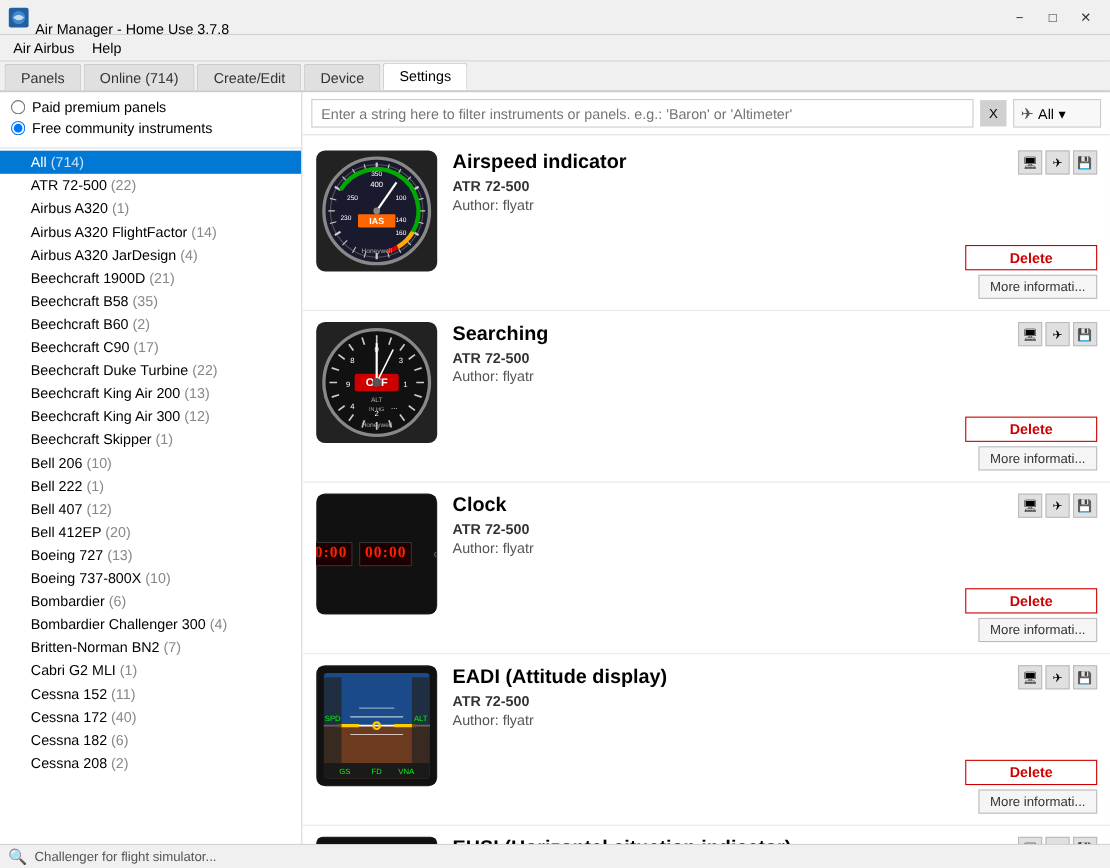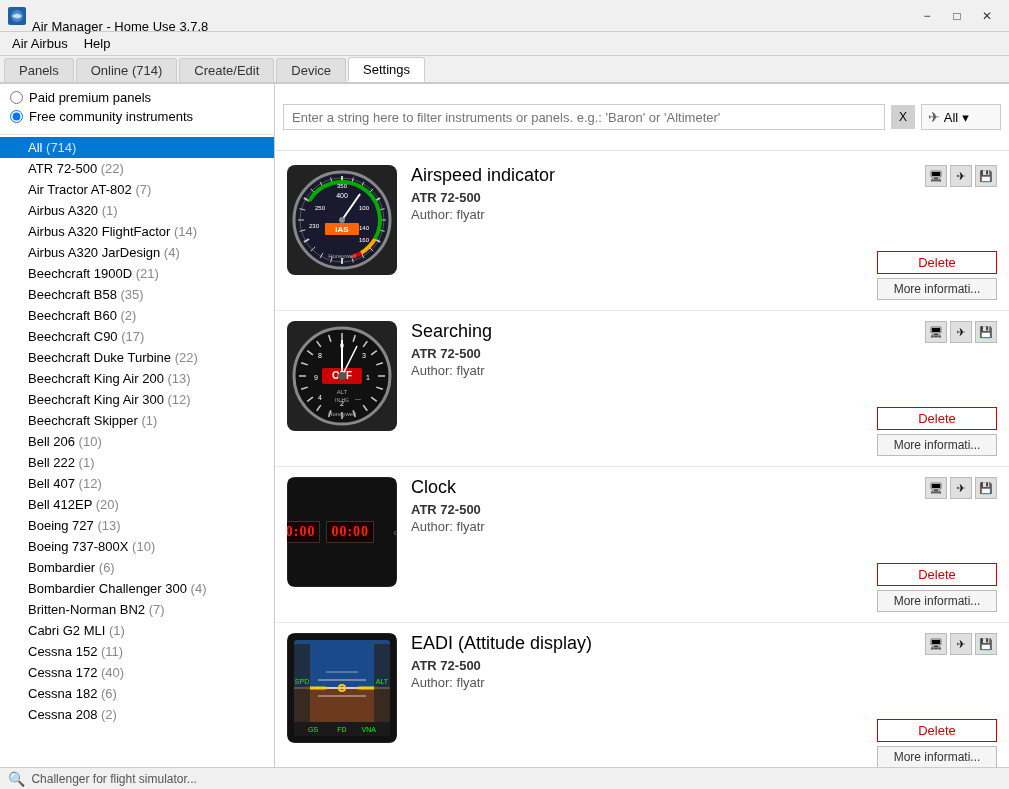--- a/index.html
+++ b/index.html
@@ -119,21 +119,21 @@
     .content {
       flex: 1;
       display: flex;
       flex-direction: column;
       background: #fff;
       overflow: hidden;
     }
     .search-bar {
       display: flex;
       align-items: center;
-      padding: 20px 8px;
+      padding: 6px 8px;
       border-bottom: 1px solid #e0e0e0;
       gap: 6px;
     }
     .search-input {
       flex: 1;
       height: 26px;
       border: 1px solid #ccc;
       padding: 2px 8px;
       font-size: 13px;
       color: #999;
@@ -185,21 +185,21 @@
       display: flex;
       align-items: center;
       justify-content: center;
     }
 
     .instrument-info {
       flex: 1;
     }
     .instrument-name {
       font-size: 18px;
-      font-weight: normal;
+      font-weight: bold;
       color: #000;
       margin-bottom: 4px;
     }
     .instrument-aircraft {
       font-size: 13px;
       font-weight: bold;
       color: #333;
       margin-bottom: 2px;
     }
     .instrument-author {
@@ -228,32 +228,32 @@
       font-size: 11px;
     }
 
     .btn-delete {
       padding: 3px 16px;
       background: #fff;
       border: 1px solid #c00;
       color: #c00;
       cursor: pointer;
       font-size: 13px;
-      font-weight: normal;
+      font-weight: bold;
       width: 120px;
     }
 
     .btn-more {
       padding: 3px 8px;
       background: #f5f5f5;
       border: 1px solid #bbb;
       color: #333;
       cursor: pointer;
       font-size: 12px;
-      width: 120px;
+      width: 108px;
     }
 
     
     .statusbar {
       height: 22px;
       background: #f0f0f0;
       border-top: 1px solid #ccc;
       display: flex;
       align-items: center;
       padding: 0 8px;
@@ -343,21 +343,20 @@
         <span>Paid premium panels</span>
       </label>
       <label class="radio-option">
         <input type="radio" name="panel-type" checked="" style="">
         <span>Free community instruments</span>
       </label>
     </div>
     <div class="sidebar-list" id="sidebar-list">
     <div class="sidebar-item active">All <span class="count">(714)</span></div>
         <div class="sidebar-item">ATR 72-500 <span class="count">(22)</span></div>
-        <div class="sidebar-item">Air Tractor AT-802 <span class="count">(7)</span></div>
         <div class="sidebar-item">Airbus A320 <span class="count">(1)</span></div>
         <div class="sidebar-item">Airbus A320 FlightFactor <span class="count">(14)</span></div>
         <div class="sidebar-item">Airbus A320 JarDesign <span class="count">(4)</span></div>
         <div class="sidebar-item">Beechcraft 1900D <span class="count">(21)</span></div>
         <div class="sidebar-item">Beechcraft B58 <span class="count">(35)</span></div>
         <div class="sidebar-item">Beechcraft B60 <span class="count">(2)</span></div>
         <div class="sidebar-item">Beechcraft C90 <span class="count">(17)</span></div>
         <div class="sidebar-item">Beechcraft Duke Turbine <span class="count">(22)</span></div>
         <div class="sidebar-item">Beechcraft King Air 200 <span class="count">(13)</span></div>
         <div class="sidebar-item">Beechcraft King Air 300 <span class="count">(12)</span></div>

